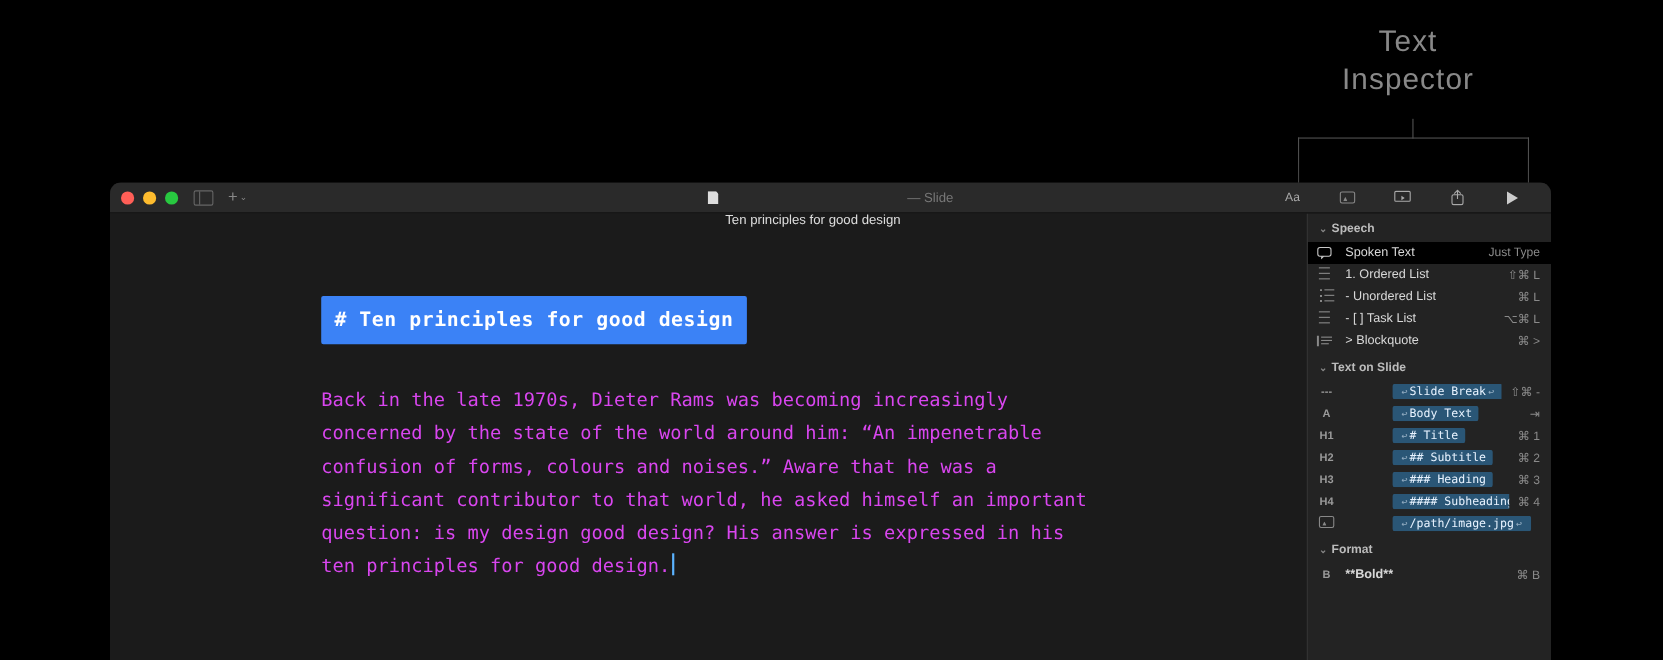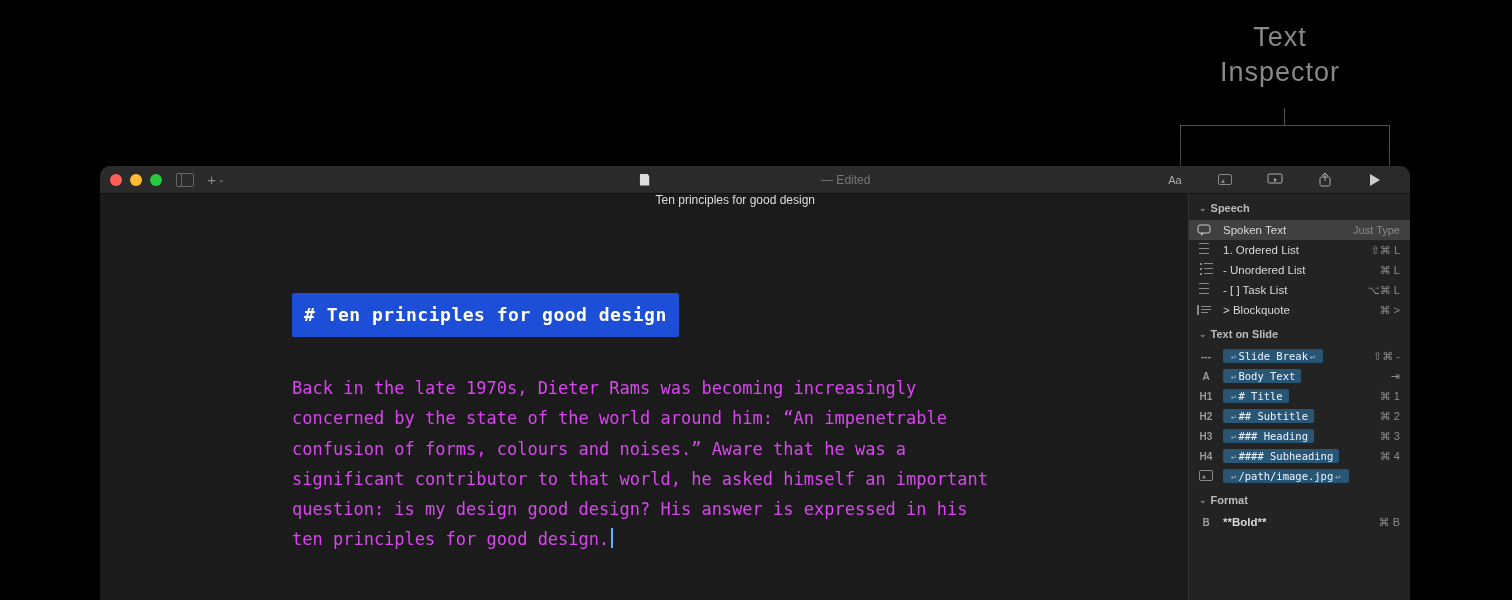--- a/index.html
+++ b/index.html
@@ -85,29 +85,28 @@
       flex:1;
       padding: 75px 0 0 192px;
       color:#cfcfcf;
       font-family: "SF Mono", ui-monospace, Menlo, Consolas, monospace;
       font-size: 17px;
       line-height: 1.78;
       position:relative;
     }
     .heading-pill {
       display:inline-block;
-      background:#1d4ed8;
+      background:#3b82f6;
       color:#fff;
       padding: 6px 12px;
       font-weight:600;
       border-radius:2px;
       font-size:18px;
       margin-bottom: 36px;
       letter-spacing:0.5px;
-      margin-top:24px;
     }
     .body-text { max-width: 700px; color:#d946ef; }
     .caret { display:inline-block; width:2px; height:20px; background:#5bb3ff; vertical-align:-3px; margin-left:2px; animation: blink 1s step-start infinite; }
     @keyframes blink { 50% { opacity:0; } }
 
     
     .inspector {
       width: 222px;
       background:#232323;
       border-left:1px solid #333;
@@ -120,32 +119,33 @@
       padding: 8px 10px 6px 10px;
       color:#bbb; font-size:11px; font-weight:600;
     }
     .section-header .chev { font-size:9px; color:#888; }
     .row {
       display:flex; align-items:center;
       height:20px;
       padding:0 10px 0 8px;
       gap:8px;
     }
-    .row.selected { background:#404040;align-items:center; }
+    .row.selected { background:#000000;align-items:center; }
     .row .glyph { width:18px; text-align:center; color:#9a9a9a; font-size:10px; font-weight:600; font-family: -apple-system, sans-serif; }
     .row .label { flex:1; color:#d8d8d8; font-size:11.5px; white-space:nowrap; overflow:hidden; text-overflow:ellipsis; }
     .row .shortcut { color:#8a8a8a; font-size:11px; font-family: -apple-system, sans-serif; }
     .pill {
       display:inline-block;
       background:#2a5676;
       color:#e8f3ff;
       padding:1px 6px;
       border-radius:2px;
       font-size:10.5px;
       font-family: "SF Mono", ui-monospace, Menlo, monospace;
+      margin-left: 43px;
     }
     .pill .rtn { opacity:0.55; margin:0 2px; font-size:9px; }
     svg { display:block; }
     .ol-ic, .ul-ic, .tl-ic, .bq-ic {
       width:14px; height:12px; display:inline-block;
     }
     .ol-ic { background: linear-gradient(#888,#888) 0 0/10px 1px no-repeat, linear-gradient(#888,#888) 0 5px/10px 1px no-repeat, linear-gradient(#888,#888) 0 10px/10px 1px no-repeat; }
     .ul-ic { background: radial-gradient(circle at 2px 1px,#888 1px,transparent 1px), radial-gradient(circle at 2px 6px,#888 1px,transparent 1px), radial-gradient(circle at 2px 11px,#888 1px,transparent 1px), linear-gradient(#888,#888) 5px 0/9px 1px no-repeat, linear-gradient(#888,#888) 5px 5px/9px 1px no-repeat, linear-gradient(#888,#888) 5px 10px/9px 1px no-repeat; }
     .img-ic { width:14px; height:11px; border:1px solid #888; border-radius:2px; position:relative; display:inline-block; }
     .img-ic::after { content:""; position:absolute; left:2px; bottom:1px; width:4px; height:4px; background:#888; clip-path:polygon(50% 0,100% 100%,0 100%);}
@@ -170,21 +170,21 @@
       <div class="tl green"></div>
     </div>
     <div class="sidebar-toggle"></div>
     <div class="add-btn">
       <span>+</span>
         <span style="font-size:8px;margin-left:2px;">⌄</span>
     </div>
     <div class="title-center">
       <div class="doc-icon"></div>
       <span class="title-text">Ten principles for good design</span>
-      <span class="title-status">— Edited</span>
+      <span class="title-status">— Slide</span>
     </div>
     <div class="title-right">
       <div class="tbicon" style="font-size:11px;">Aa</div>
       <div class="tbicon">
           <span class="img-ic"></span>
         </div>
       <div class="tbicon">
         <svg width="16" height="14" viewBox="0 0 16 14">
             <rect x="1" y="1" width="14" height="9" rx="1" fill="none" stroke="#aaa" stroke-width="1"></rect>
             <path d="M7 5 L10 7 L7 9 Z" fill="#aaa"></path>

